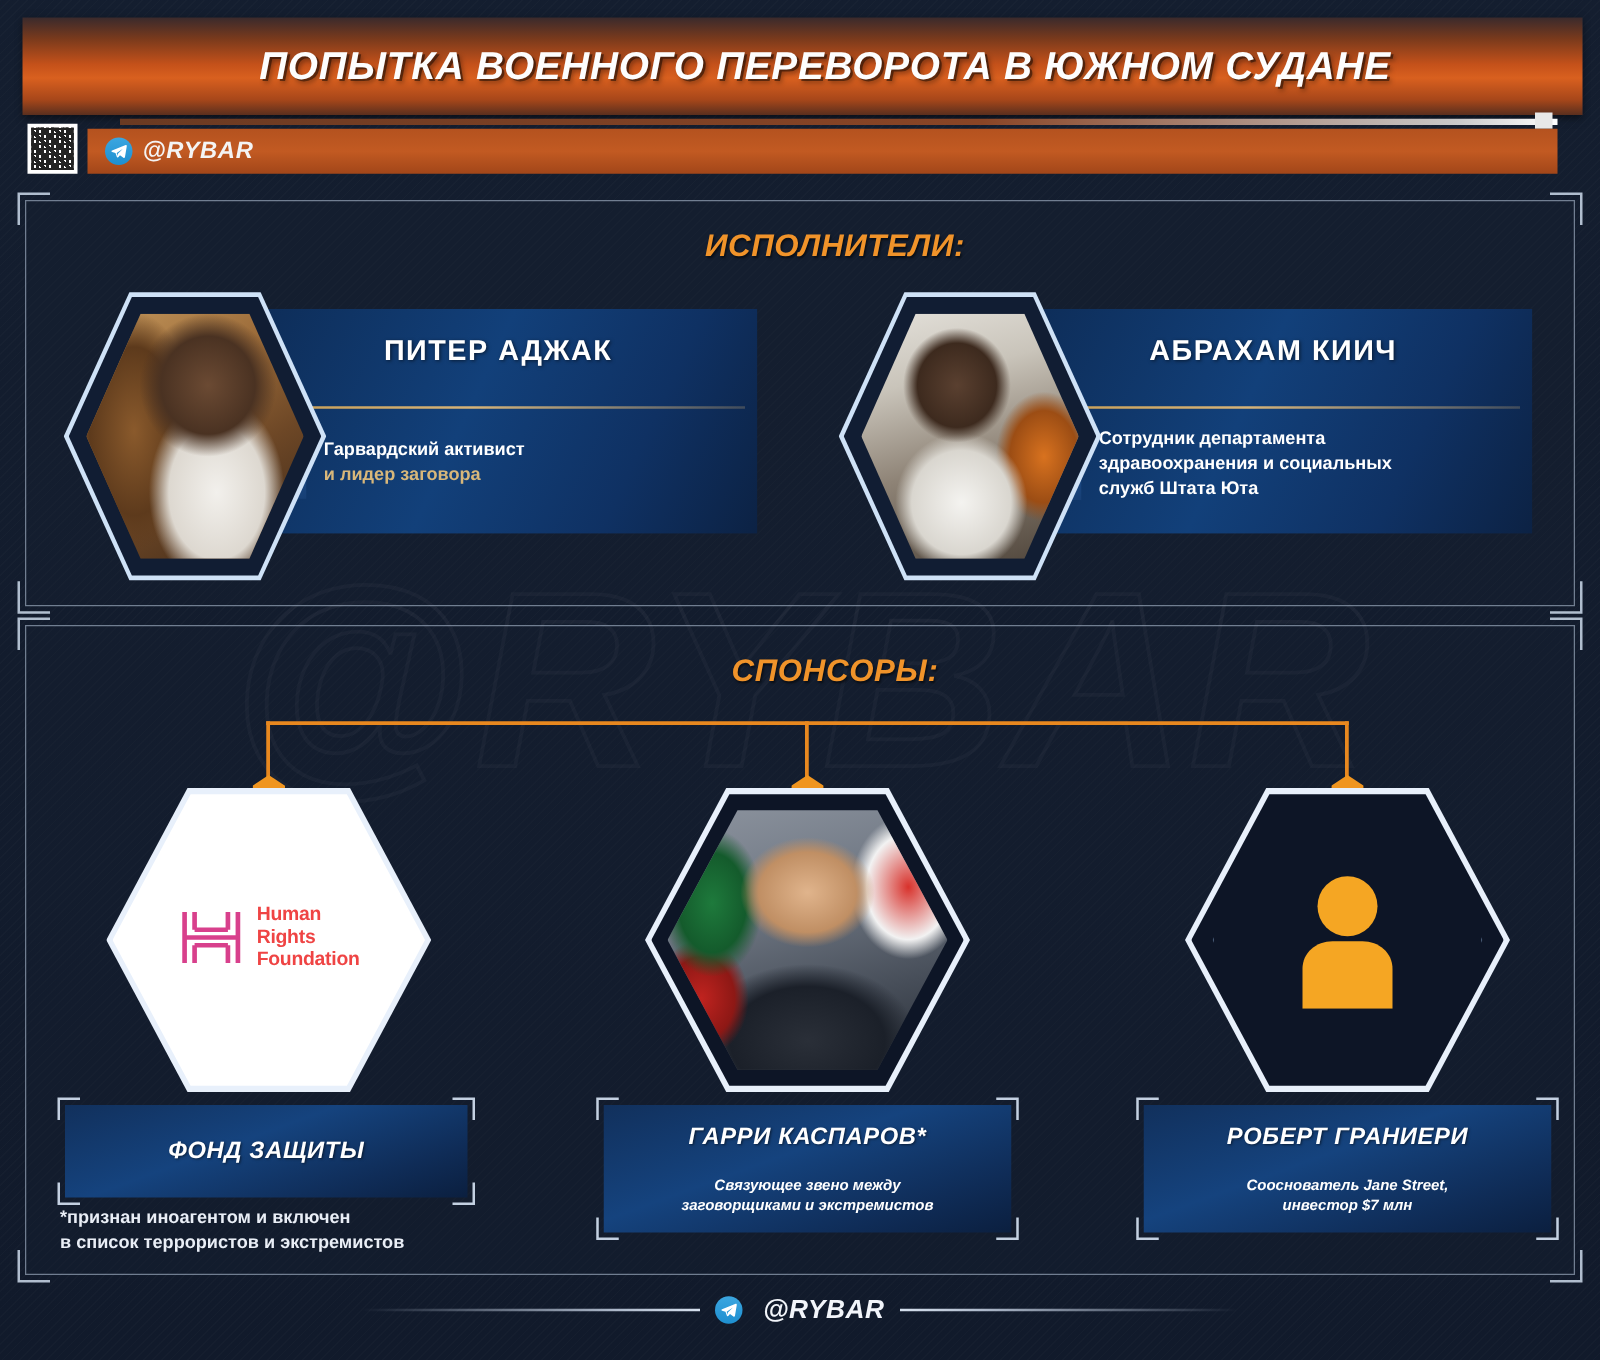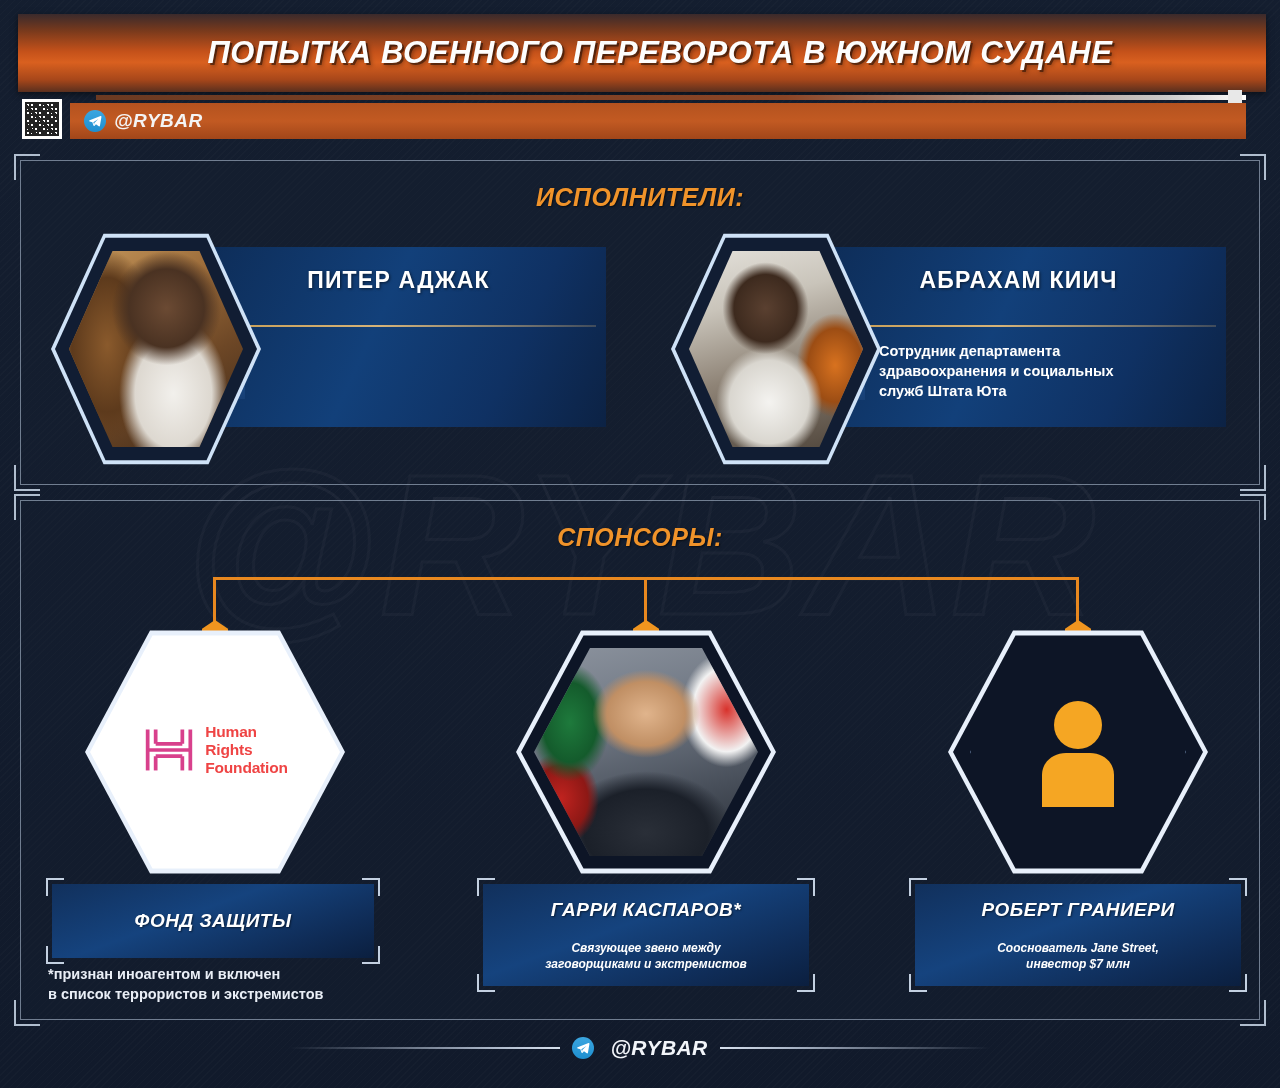--- a/index.html
+++ b/index.html
@@ -130,20 +130,21 @@
     pointer-events: none;
     user-select: none;
     white-space: nowrap;
   }
 
   
   .panel {
     position: absolute;
     border: 1.5px solid rgba(190,205,225,0.55);
     background: rgba(22,32,50,0.30);
+    padding-left: 28px;
   }
   .panel-performers { left: 20px; top: 160px; width: 1240px; height: 325px; }
   .panel-sponsors   { left: 20px; top: 500px; width: 1240px; height: 520px; }
 
   
   .corner {
     position: absolute;
     width: 26px; height: 26px;
     border: 2px solid rgba(205,218,235,0.85);
     pointer-events: none;
@@ -466,20 +467,24 @@
     <div class="performer p1">
       <div class="p-infobox"></div>
       <div class="p-name">ПИТЕР АДЖАК</div>
       <div class="p-divider"></div>
       <div class="p-role-row">
         <span class="role-hex">
           <svg viewBox="0 0 24 24">
               <path d="M3 9.5v5c0 .6.4 1 1 1h2.2l6.3 3.8c.7.4 1.5-.1 1.5-.9V4.6c0-.8-.8-1.3-1.5-.9L6.2 7.5H4c-.6 0-1 .4-1 1z" fill="#fff"></path>
               <path d="M17.2 7.2c1.3 1.2 2.1 2.9 2.1 4.8s-.8 3.6-2.1 4.8" stroke="#fff" stroke-width="1.8" fill="none" stroke-linecap="round"></path>
             </svg>
+        </span>
+        <span class="p-role-text">
+          <span class="l-white">Гарвардский активист</span>
+          <span class="l-gold">и лидер заговора</span>
         </span>
       </div>
       <div class="portrait-wrap">
         <div class="portrait-outline"></div>
         <div class="portrait-mid"></div>
         <div class="portrait-photo">
             <div class="photo-adjak"></div>
           </div>
       </div>
     </div>

